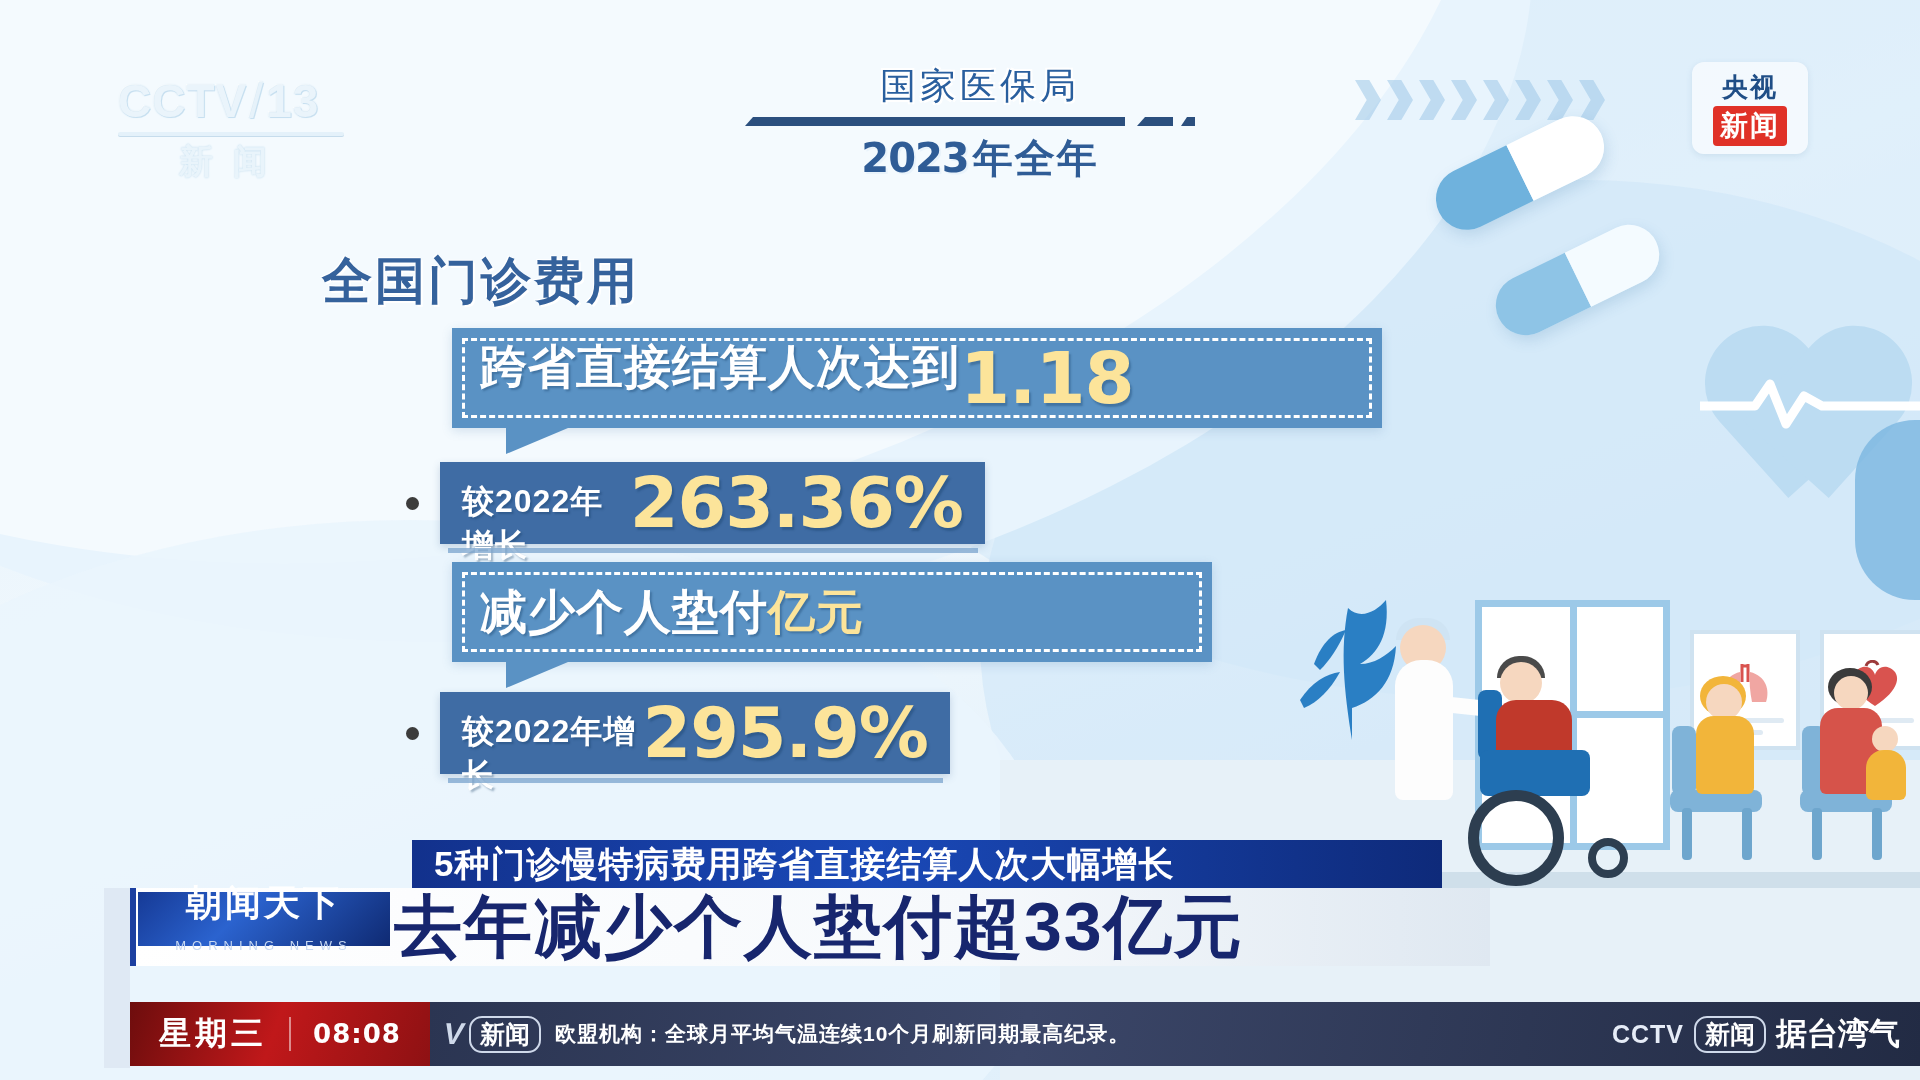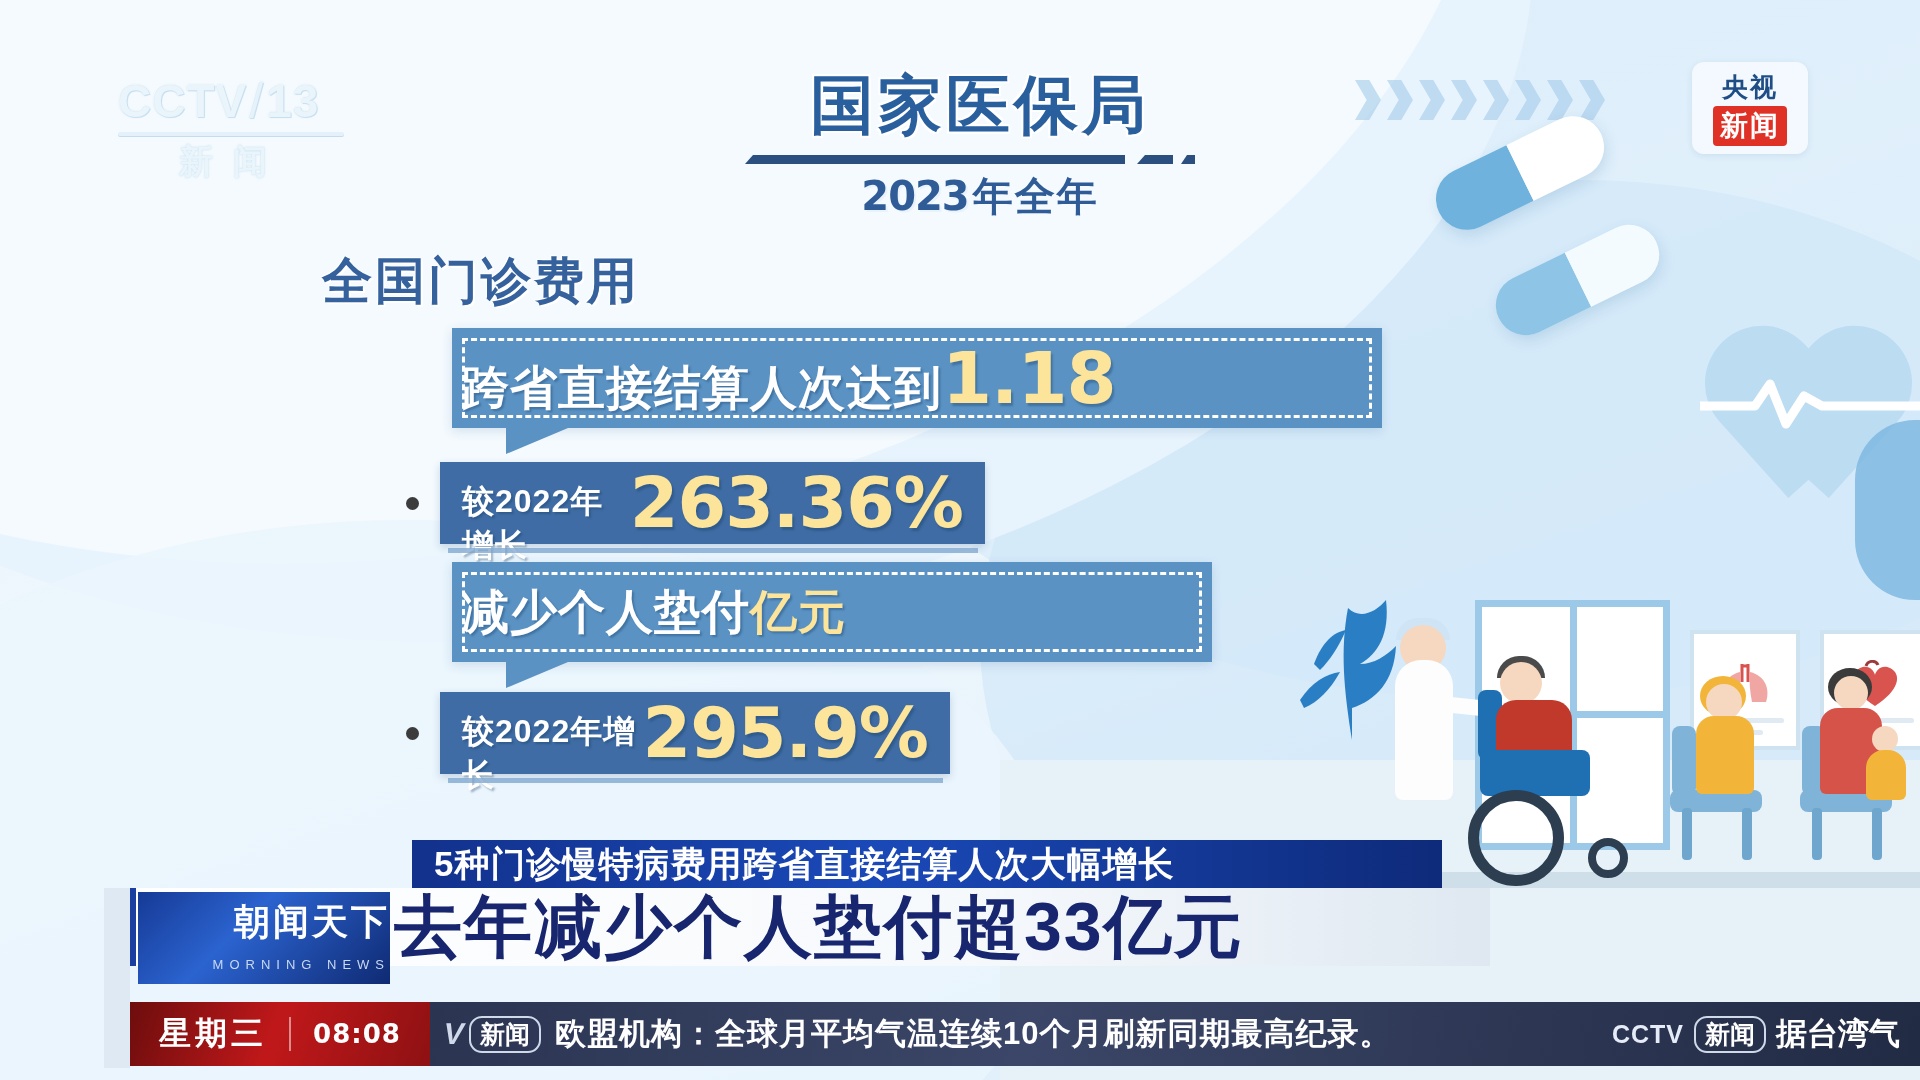--- a/index.html
+++ b/index.html
@@ -101,21 +101,21 @@
     margin-top:3px;text-shadow:0 0 2px #bcd9ec;}
 
   .yangshi{position:absolute;right:112px;top:62px;width:116px;height:92px;background:rgba(255,255,255,.62);
     border-radius:12px;display:flex;flex-direction:column;align-items:center;justify-content:center;gap:1px;
     box-shadow:0 2px 6px rgba(120,160,190,.2);}
   .ys-top{font-size:26px;font-weight:bold;color:#1f4e86;letter-spacing:2px;}
   .ys-bot{font-size:28px;font-weight:bold;color:#ffffff;background:#e03127;padding:1px 7px;border-radius:4px;letter-spacing:2px;}
 
   
   .hdr{position:absolute;left:700px;top:62px;width:560px;text-align:center;}
-  .hdr-org{font-size:64px;font-weight:bold;color:#2a5f9e;letter-spacing:4px;
+  .hdr-org{font-size:36px;font-weight:normal;color:#2a5f9e;letter-spacing:4px;
     text-shadow:2px 2px 0 #ffffff,-2px -2px 0 #ffffff,2px -2px 0 #fff,-2px 2px 0 #fff;}
   .hdr-rule{position:relative;width:470px;height:10px;margin:6px auto 2px;}
   .hdr-rule .main{position:absolute;left:0;top:0;width:380px;height:9px;background:#2b4f7e;
     clip-path:polygon(8px 0,100% 0,100% 100%,0 100%);}
   .hdr-rule .dash{position:absolute;left:392px;top:0;width:36px;height:9px;background:#2b4f7e;
     clip-path:polygon(8px 0,100% 0,100% 100%,0 100%);}
   .hdr-rule .dash2{position:absolute;left:436px;top:0;width:14px;height:9px;background:#2b4f7e;
     clip-path:polygon(6px 0,100% 0,100% 100%,0 100%);}
   .hdr-year{display:flex;align-items:baseline;justify-content:center;gap:4px;margin-top:4px;}
   .hdr-year .num{font-family:"DejaVu Sans",sans-serif;font-size:40px;font-weight:bold;color:#2f5c96;
@@ -123,21 +123,21 @@
   .hdr-year .suf{font-size:40px;font-weight:bold;color:#2f5c96;letter-spacing:2px;}
 
   
   .sec-label{position:absolute;left:322px;top:248px;font-size:50px;font-weight:bold;color:#35629c;
     letter-spacing:3px;text-shadow:2px 2px 0 #fff,-1px -1px 0 #fff;}
 
   
   .box-a{position:absolute;background:#5a92c4;display:flex;align-items:center;
          box-shadow:0 3px 10px rgba(60,110,160,.18);}
   .box-a .inner{position:absolute;inset:10px;border:3px dashed #ffffff;}
-  .box-a .content{position:relative;display:flex;align-items:flex-end;padding:0 10px;white-space:nowrap;}
+  .box-a .content{position:relative;display:flex;align-items:flex-start;padding:0 28px;white-space:nowrap;}
   .b-cn{font-size:47px;font-weight:bold;color:#ffffff;letter-spacing:1px;
         text-shadow:2px 2px 2px rgba(20,60,100,.35);}
   .b-num{font-family:"DejaVu Sans",sans-serif;font-size:72px;font-weight:bold;color:#fce49a;
         letter-spacing:-1px;text-shadow:2px 3px 2px rgba(20,60,100,.35);}
   .b-unit{font-size:47px;font-weight:bold;color:#fce49a;letter-spacing:1px;
         text-shadow:2px 2px 2px rgba(20,60,100,.35);}
 
   .box1{left:452px;top:328px;width:930px;height:100px;}
   .box3{left:452px;top:562px;width:760px;height:100px;}
 
@@ -160,39 +160,39 @@
     display:flex;align-items:center;padding-left:22px;}
   .lt-sub span{font-size:35px;font-weight:bold;color:#ffffff;letter-spacing:1px;white-space:nowrap;}
 
   .lt-main{position:absolute;left:130px;top:888px;width:1360px;height:78px;
     background:linear-gradient(90deg,#ffffff 0%,#f6f9fc 62%,#dfe8f1 100%);
     display:flex;align-items:center;}
   .lt-main .accent{width:6px;height:100%;background:#1b3fa0;}
   .lt-main .txt{font-size:68px;font-weight:bold;color:#17266e;letter-spacing:2px;
     margin-left:258px;white-space:nowrap;}
 
-  .prog-badge{position:absolute;left:138px;top:892px;width:252px;height:92px;
+  .prog-badge{position:absolute;left:138px;top:892px;width:252px;height:54px;
     background:linear-gradient(135deg,#163a96 0%,#2b63cf 40%,#0f2a73 100%);
-    display:flex;flex-direction:column;align-items:flex-end;justify-content:center;}
+    display:flex;flex-direction:column;align-items:center;justify-content:center;}
   .prog-cn{font-size:36px;font-weight:bold;color:#ffffff;letter-spacing:3px;line-height:1;}
   .prog-en{font-size:13px;color:#c8d9f2;letter-spacing:6px;margin-top:17px;}
 
   
   .ticker{position:absolute;left:130px;top:1002px;width:1790px;height:64px;display:flex;align-items:stretch;}
   .tk-time{width:300px;background:linear-gradient(110deg,#6d0d0d 0%,#c0181a 48%,#8e1113 100%);
     display:flex;align-items:center;justify-content:center;gap:22px;}
   .tk-day{font-size:32px;font-weight:bold;color:#fff;letter-spacing:4px;}
   .tk-sep{width:2px;height:34px;background:rgba(255,255,255,.5);}
   .tk-clock{font-family:"DejaVu Sans",sans-serif;font-size:26px;font-weight:bold;color:#fff;letter-spacing:1px;}
   .tk-body{flex:1;background:linear-gradient(100deg,#2b3552 0%,#3b4668 40%,#222b44 100%);
     display:flex;align-items:center;padding:0 14px;gap:14px;overflow:hidden;}
   .tk-mark{display:flex;align-items:center;gap:5px;flex:none;}
   .tk-v{font-size:30px;font-weight:bold;color:#cfd9ea;transform:skewX(-12deg);}
   .tk-chip{border:2px solid #cfd9ea;border-radius:13px;padding:0 9px;font-size:25px;font-weight:bold;color:#ffffff;}
-  .tk-text{font-size:31px;font-weight:bold;color:#ffffff;letter-spacing:1px;white-space:nowrap;flex:1;}
+  .tk-text{font-size:21px;font-weight:bold;color:#ffffff;letter-spacing:1px;white-space:nowrap;flex:1;}
   .tk-right{display:flex;align-items:center;gap:10px;flex:none;padding-right:6px;}
   .tk-cctv{font-size:25px;font-weight:bold;color:#e6ecf7;letter-spacing:1px;}
   .tk-tail{font-size:31px;font-weight:bold;color:#ffffff;white-space:nowrap;}
   .side-strip{position:absolute;left:104px;top:888px;width:26px;height:180px;background:#dfe9f4;}
 </style>
 </head>
 <body>
 
 <div id="stage">
 

